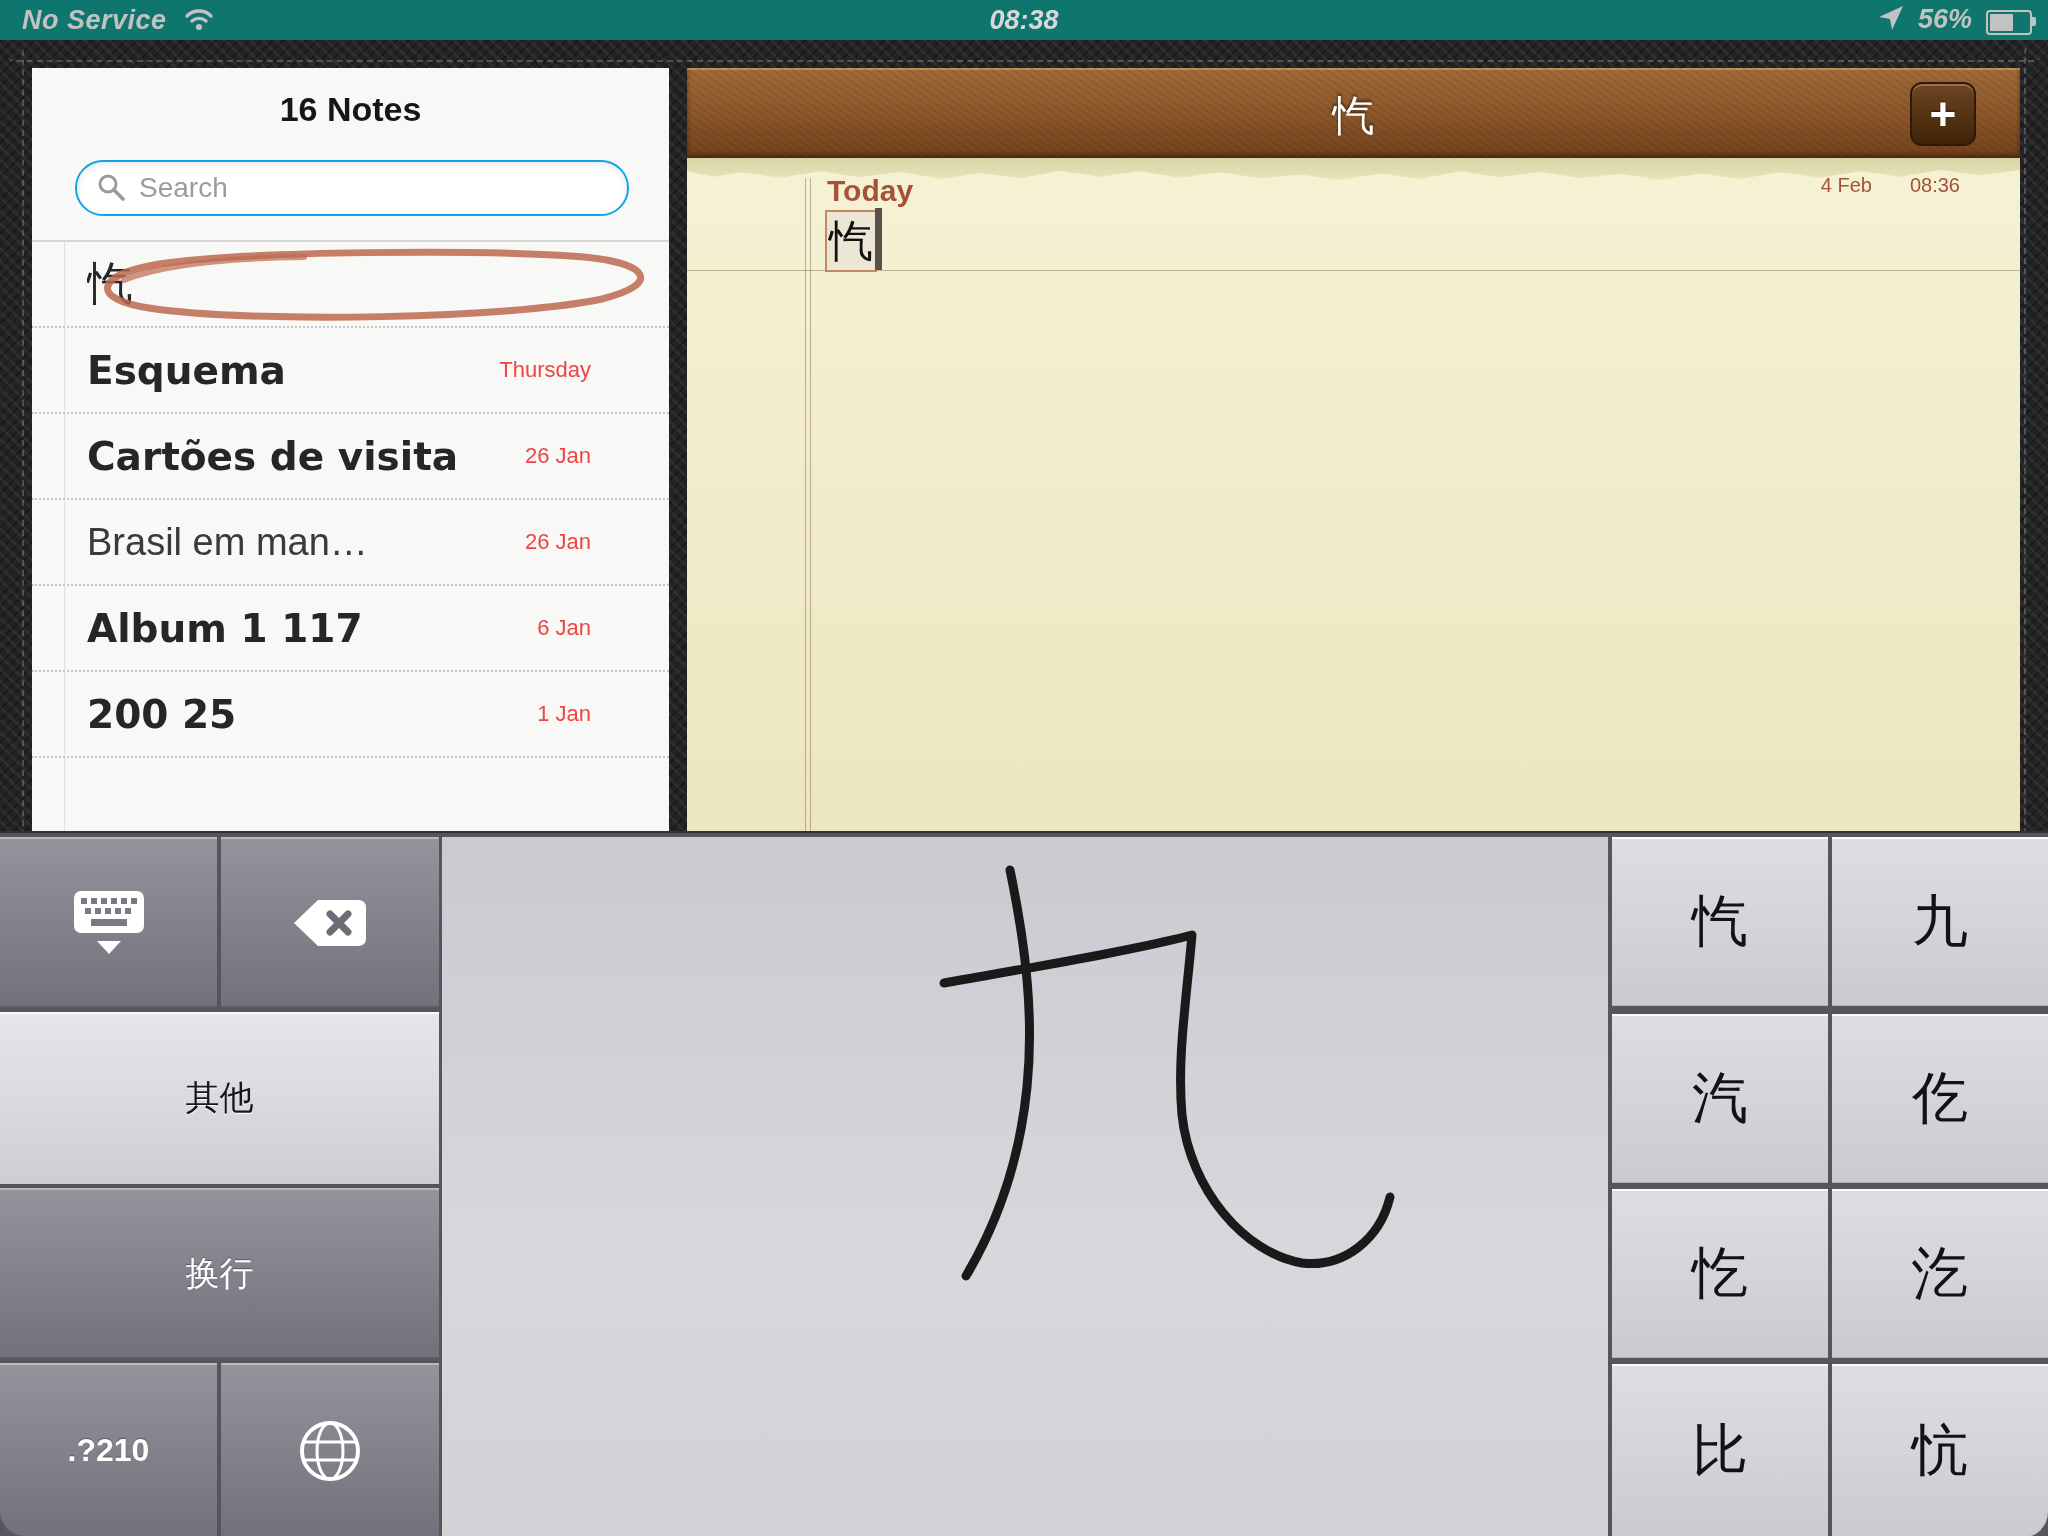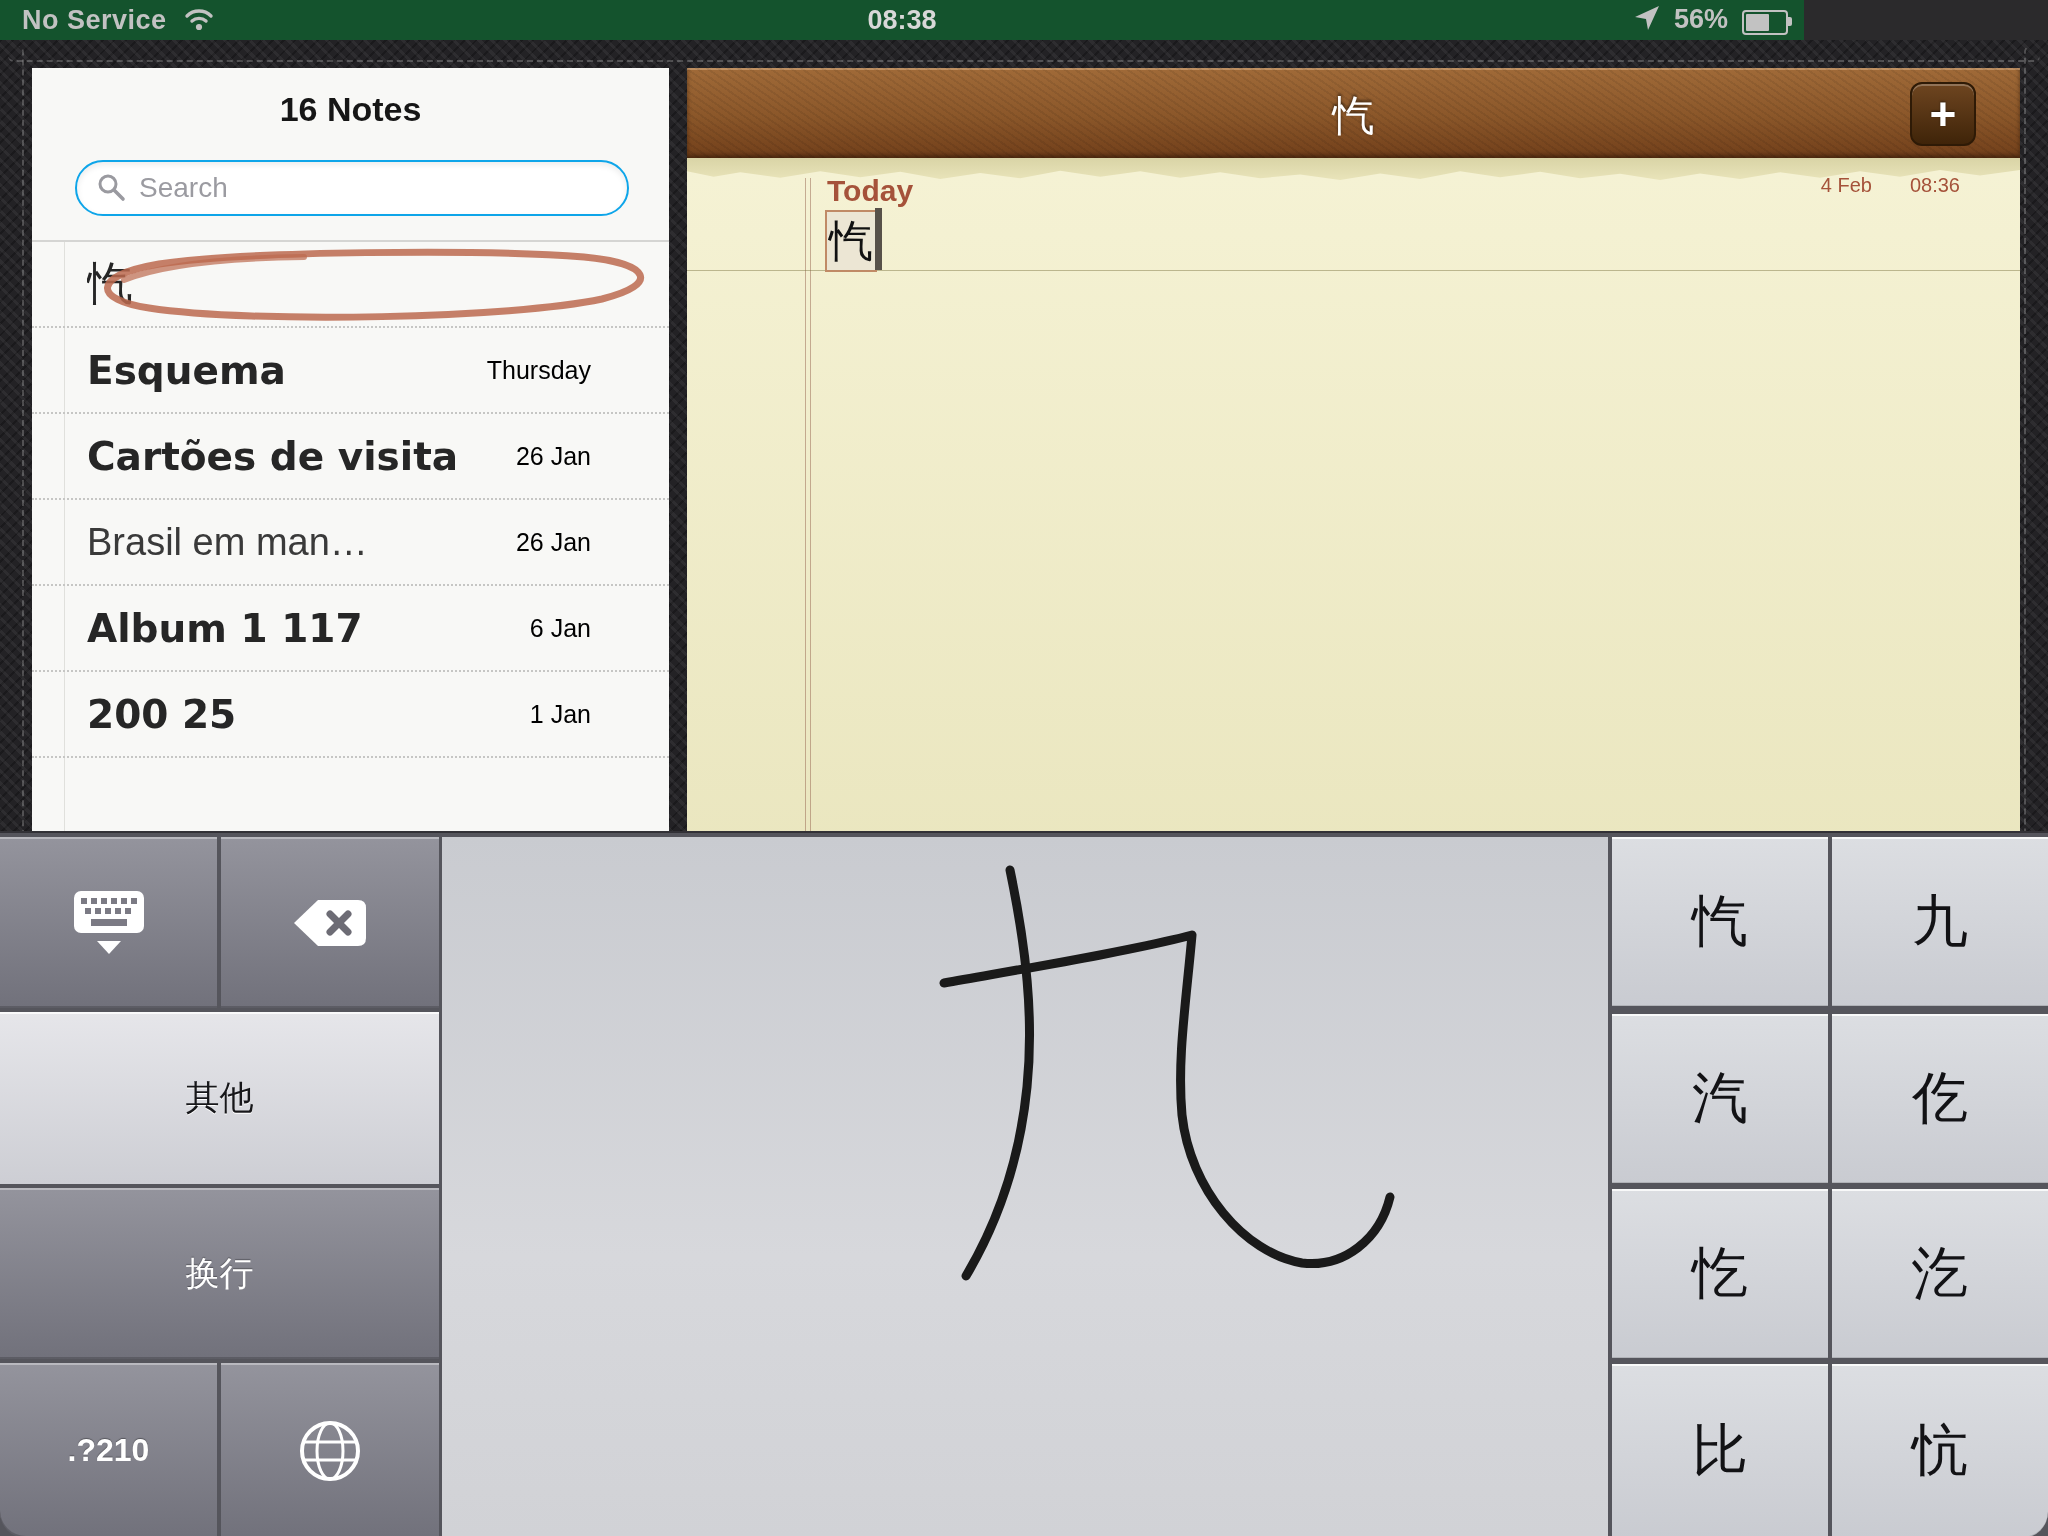--- a/index.html
+++ b/index.html
@@ -1,19 +1,19 @@
 <!DOCTYPE html>
 <html><head>
 <meta charset="utf-8">
 <style>
   html,body{margin:0;padding:0;background:#000;}
   #screen{position:relative;width:2048px;height:1536px;overflow:hidden;
           font-family:"Liberation Sans",sans-serif;background:#2b2a2c;}
   
-  #statusbar{position:absolute;left:0;top:0;width:1804px;height:40px;background:#14532d;color:#c2c2c2;}
+  #statusbar{position:absolute;left:0;top:0;width:2048px;height:40px;background:#0f766e;color:#c2c2c2;font-style:italic;}
   .sb-left{position:absolute;left:22px;top:4px;display:flex;align-items:center;gap:14px;}
   .sb-carrier{font-size:27px;font-weight:bold;letter-spacing:.5px;}
   .sb-time{position:absolute;top:5px;left:0;width:100%;text-align:center;font-size:27px;font-weight:bold;color:#d8d8d8;}
   .sb-right{position:absolute;right:16px;top:4px;display:flex;align-items:flex-end;gap:14px;}
   .sb-batt{font-size:27px;font-weight:bold;}
   .batt{position:relative;width:42px;height:21px;border:2px solid #c2c2c2;border-radius:4px;}
   .batt .fill{position:absolute;left:2px;top:2px;bottom:2px;width:55%;background:#c2c2c2;border-radius:1px;}
   .batt .nub{position:absolute;right:-6px;top:5px;width:4px;height:9px;background:#c2c2c2;border-radius:0 2px 2px 0;}
   
   #leather{position:absolute;left:0;top:40px;width:2048px;height:1496px;
@@ -31,21 +31,21 @@
               font-family:"Liberation Sans",sans-serif;}
   .searchwrap input::placeholder{color:#9b9ba1;}
   #notelist{position:absolute;left:0;top:172px;width:637px;height:593px;border-top:2px solid #d5d5d3;}
   #notelist::before{content:"";position:absolute;left:32px;top:0;bottom:0;width:1px;background:#e0e0dc;}
   .nrow{position:relative;height:86px;border-bottom:2px dotted #c6c6c4;display:flex;align-items:center;
         padding:0 78px 0 55px;box-sizing:border-box;}
   .nrow .ttl{font-family:"DejaVu Sans",sans-serif;font-weight:bold;font-size:39px;color:#262626;
         white-space:nowrap;overflow:hidden;flex:1 1 auto;}
   .nrow .ttl.cjk{font-weight:normal;font-size:46px;}
   .nrow .ttl.plain{font-family:"Liberation Sans",sans-serif;font-weight:normal;font-size:38px;color:#3a3a3a;}
-  .nrow .dt{font-size:25px;color:#000000;flex:0 0 auto;margin-left:10px;}
+  .nrow .dt{font-size:22px;color:#ef4444;flex:0 0 auto;margin-left:10px;}
   .circ-svg{position:absolute;left:22px;top:4px;pointer-events:none;}
   
   #barwrap{position:absolute;left:687px;top:68px;width:1333px;height:90px;
     background:linear-gradient(#a06a38,#8a5629 55%,#713f1a);
     box-shadow:inset 0 2px 0 rgba(255,220,180,.35), inset 0 -3px 4px rgba(40,20,5,.55);
     background-blend-mode:multiply;}
   #barwrap::after{content:"";position:absolute;inset:0;
     background-image:repeating-linear-gradient(35deg,rgba(0,0,0,.07) 0 2px,transparent 2px 6px);}
   .bar-title{position:absolute;top:20px;left:0;width:100%;text-align:center;font-size:42px;color:#fff;
     text-shadow:0 -2px 3px rgba(0,0,0,.6);z-index:2;}

